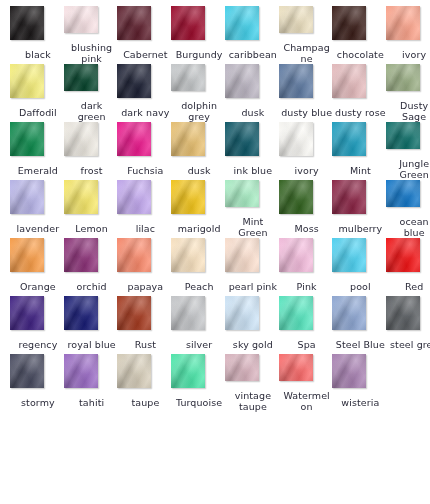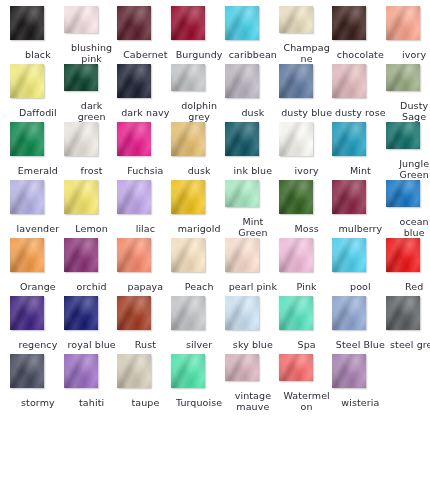--- a/index.html
+++ b/index.html
@@ -437,21 +437,21 @@
         <div class="fold-c"></div>
       </div>
       <div class="swatch-label">silver</div>
     </div>
     <div class="swatch-cell">
       <div class="swatch-chip" style="background-color: rgb(206, 229, 248);">
         <div class="fold-a"></div>
         <div class="fold-b"></div>
         <div class="fold-c"></div>
       </div>
-      <div class="swatch-label">sky blue</div>
+      <div class="swatch-label">sky gold</div>
     </div>
     <div class="swatch-cell">
       <div class="swatch-chip" style="background-color: rgb(88, 231, 192);">
         <div class="fold-a"></div>
         <div class="fold-b"></div>
         <div class="fold-c"></div>
       </div>
       <div class="swatch-label">Spa</div>
     </div>
     <div class="swatch-cell">
@@ -501,21 +501,21 @@
         <div class="fold-c"></div>
       </div>
       <div class="swatch-label">Turquoise</div>
     </div>
     <div class="swatch-cell">
       <div class="swatch-chip" style="background-color: rgb(218, 180, 191);">
         <div class="fold-a"></div>
         <div class="fold-b"></div>
         <div class="fold-c"></div>
       </div>
-      <div class="swatch-label">vintage mauve</div>
+      <div class="swatch-label">vintage taupe</div>
     </div>
     <div class="swatch-cell">
       <div class="swatch-chip" style="background-color: rgb(251, 106, 106);">
         <div class="fold-a"></div>
         <div class="fold-b"></div>
         <div class="fold-c"></div>
       </div>
       <div class="swatch-label">Watermelon</div>
     </div>
     <div class="swatch-cell">

